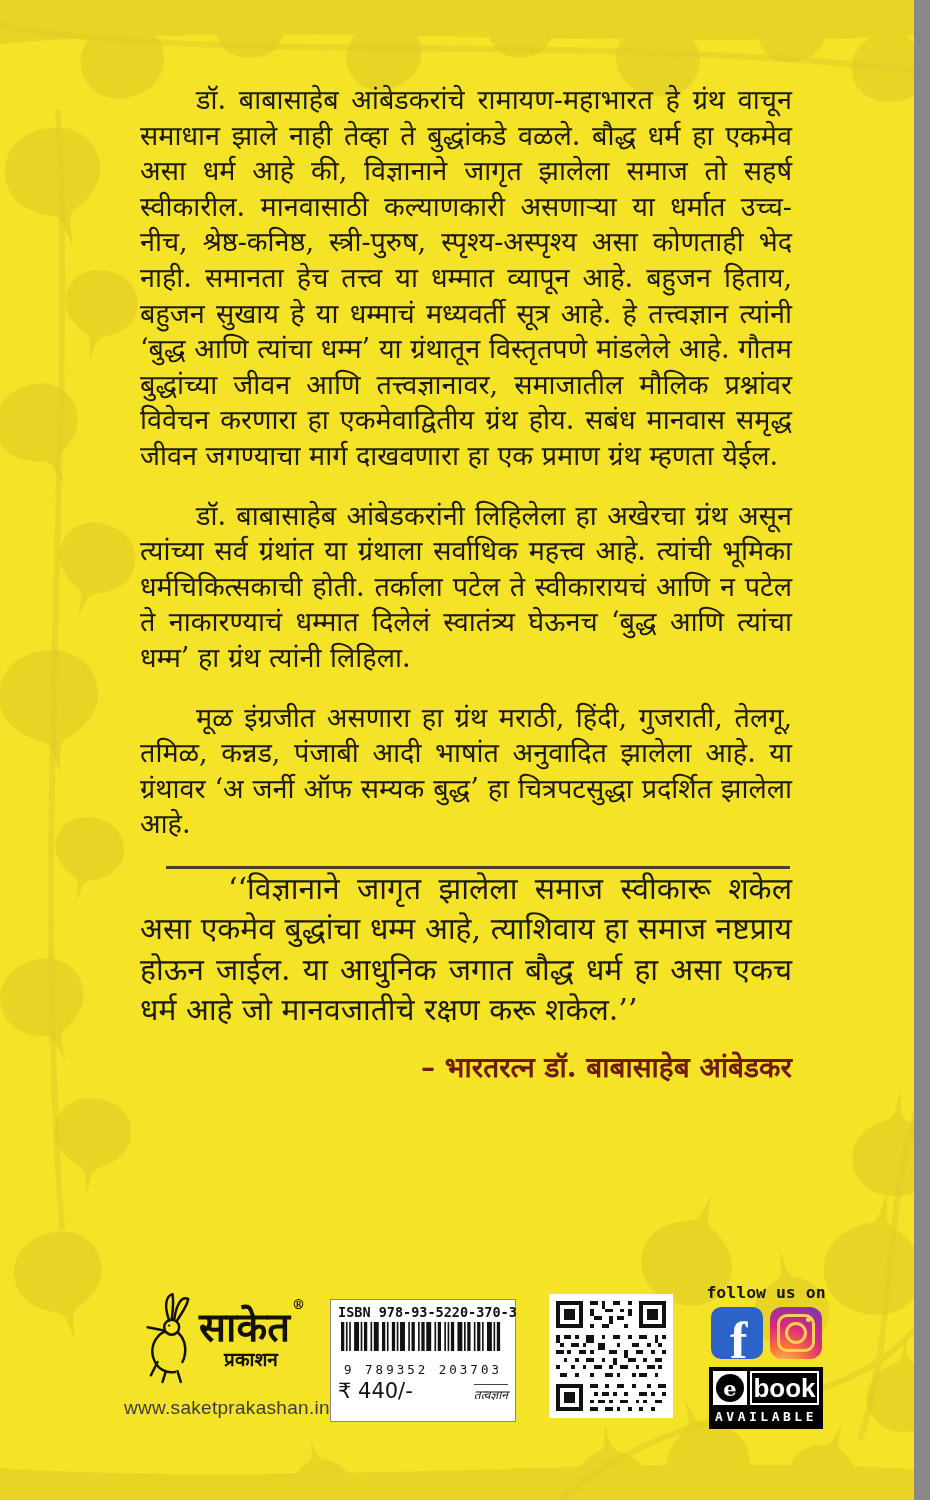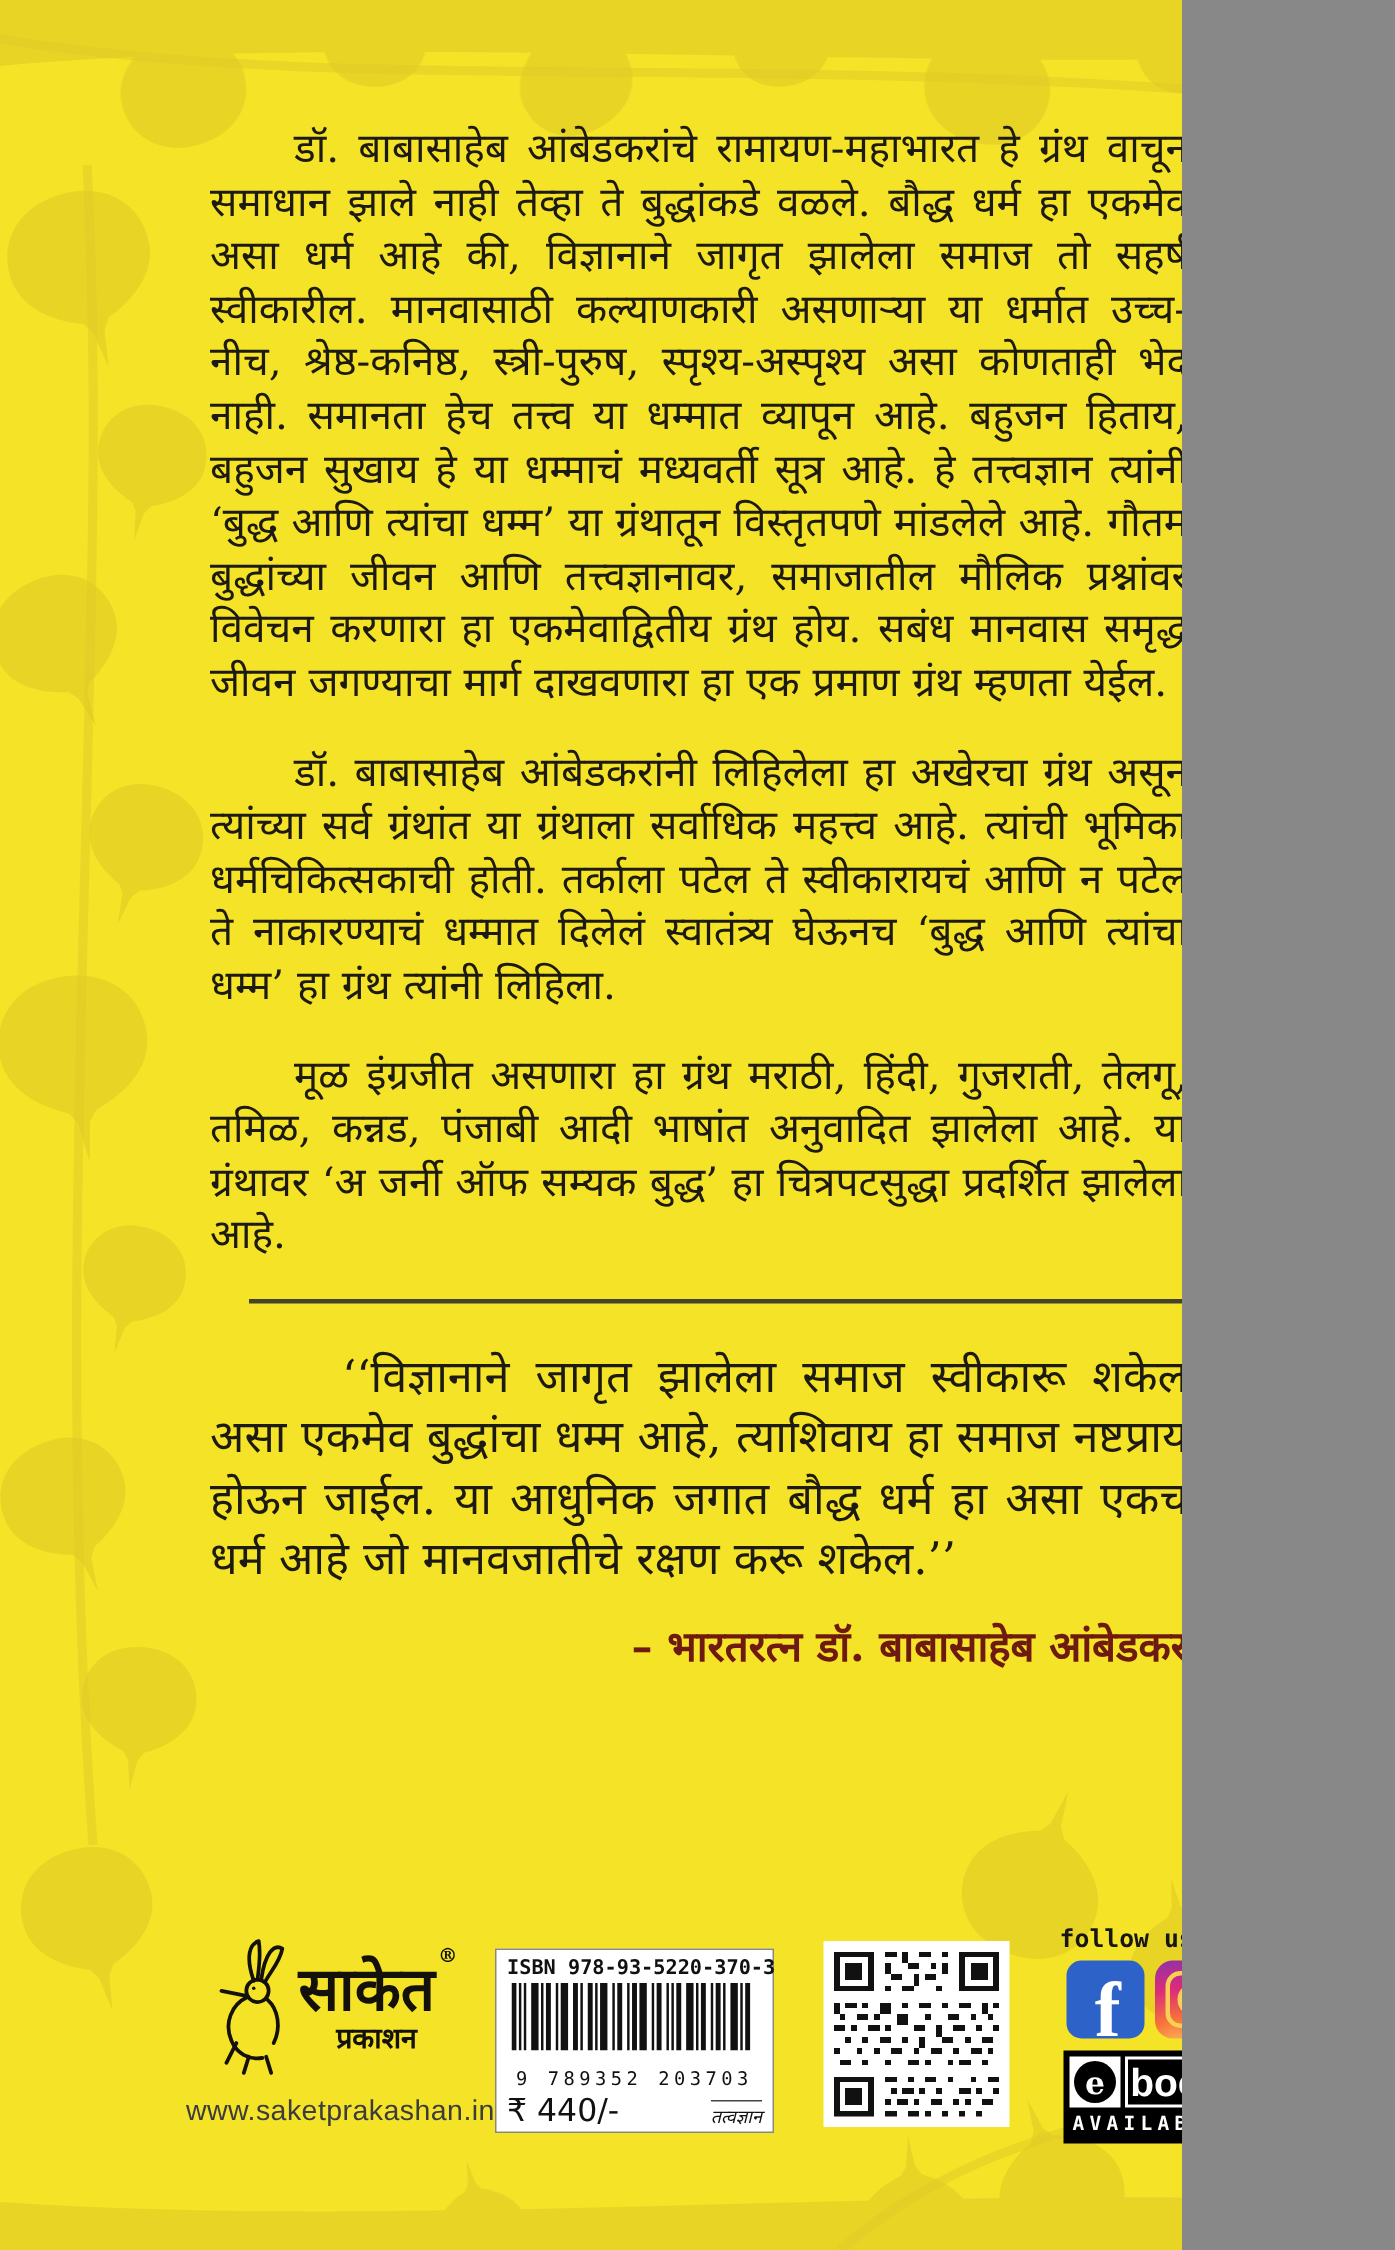--- a/index.html
+++ b/index.html
@@ -1,32 +1,32 @@
 <!DOCTYPE html>
 <html><head>
 <meta charset="utf-8">
 <style>
   html,body{margin:0;padding:0;background:#888;}
   .cover{
-    position:relative;width:788px;height:1500px;overflow:hidden;
+    position:relative;width:914px;height:1500px;overflow:hidden;
     background:#f5e327;
     font-family:"DejaVu Serif",serif;
     color:#1d1a12;
   }
   .leafbg{position:absolute;left:0;top:0;width:930px;height:1500px;}
   
   .content{position:absolute;left:140px;top:82px;width:652px;}
   .content p{
     margin:0 0 24px 0;
     font-size:27px;line-height:35.6px;
     text-align:justify;text-indent:56px;
   }
   .rule{height:3px;background:#47432a;border:0;margin:12px 0 0 26px;width:624px;}
   .quote{
-    margin-top:30px;font-size:30px;line-height:40.5px;
+    font-size:30px;line-height:40.5px;
     text-align:justify;text-indent:88px;
   }
   .attribution{
     margin-top:16px;text-align:right;
     font-size:28px;font-weight:bold;color:#6e1a10;
   }
   
   .strip{position:absolute;left:0;top:1283px;width:930px;height:217px;}
   
   .publisher{position:absolute;left:124px;top:4px;width:196px;text-align:center;}
@@ -37,21 +37,21 @@
   .logo-name sup{font-size:13px;position:relative;top:-18px;left:2px;}
   .logo-sub{font-size:19px;font-weight:bold;color:#14110a;margin-top:3px;}
   .website{
     margin-top:8px;font-family:"Liberation Sans",sans-serif;
     font-size:19px;color:#3c3c3c;letter-spacing:.3px;white-space:nowrap;
   }
   
   .isbn-box{
     position:absolute;left:330px;top:16px;width:186px;height:123px;
     background:#ffffff;border:1px solid #8a8a7a;box-sizing:border-box;
-    padding:4px 7px 2px 7px;display:flex;flex-direction:column;
+    padding:4px 7px 18px 7px;display:flex;flex-direction:column;
   }
   .isbn-label{
     font-family:"DejaVu Sans Mono",monospace;font-size:13.5px;font-weight:bold;
     text-align:center;white-space:nowrap;letter-spacing:0;color:#111;
   }
   .barcode{width:164px;height:45px;margin:2px auto 0 auto;display:block;}
   .isbn-digits{
     font-family:"DejaVu Sans Mono",monospace;font-size:12.5px;color:#111;
     text-align:center;letter-spacing:3px;margin-top:11px;white-space:nowrap;
   }

